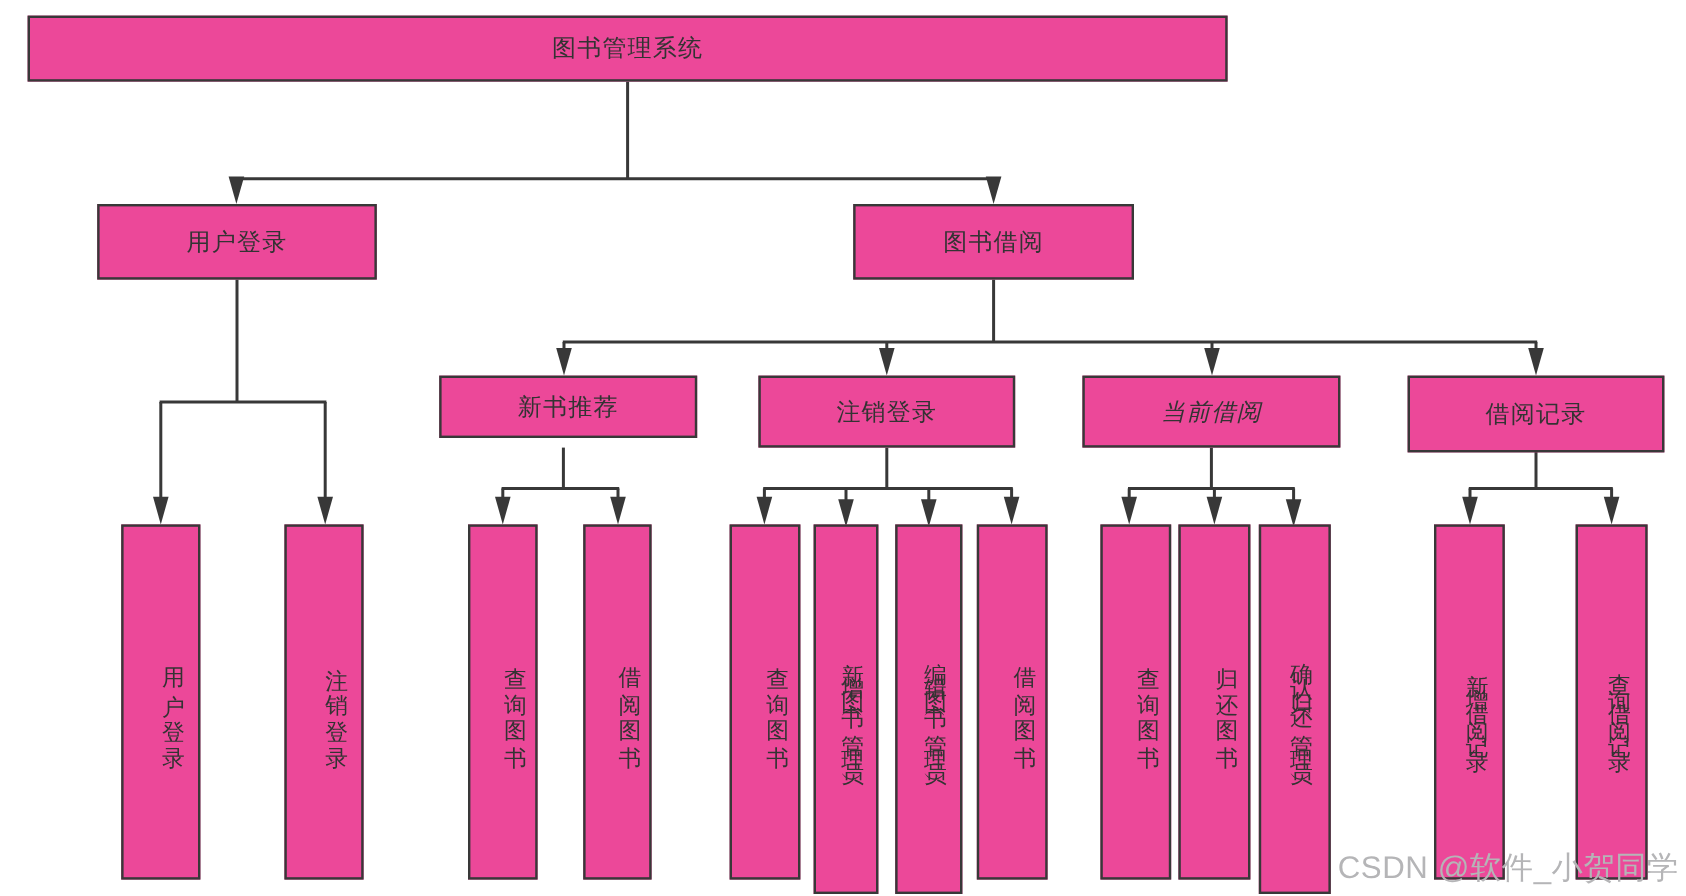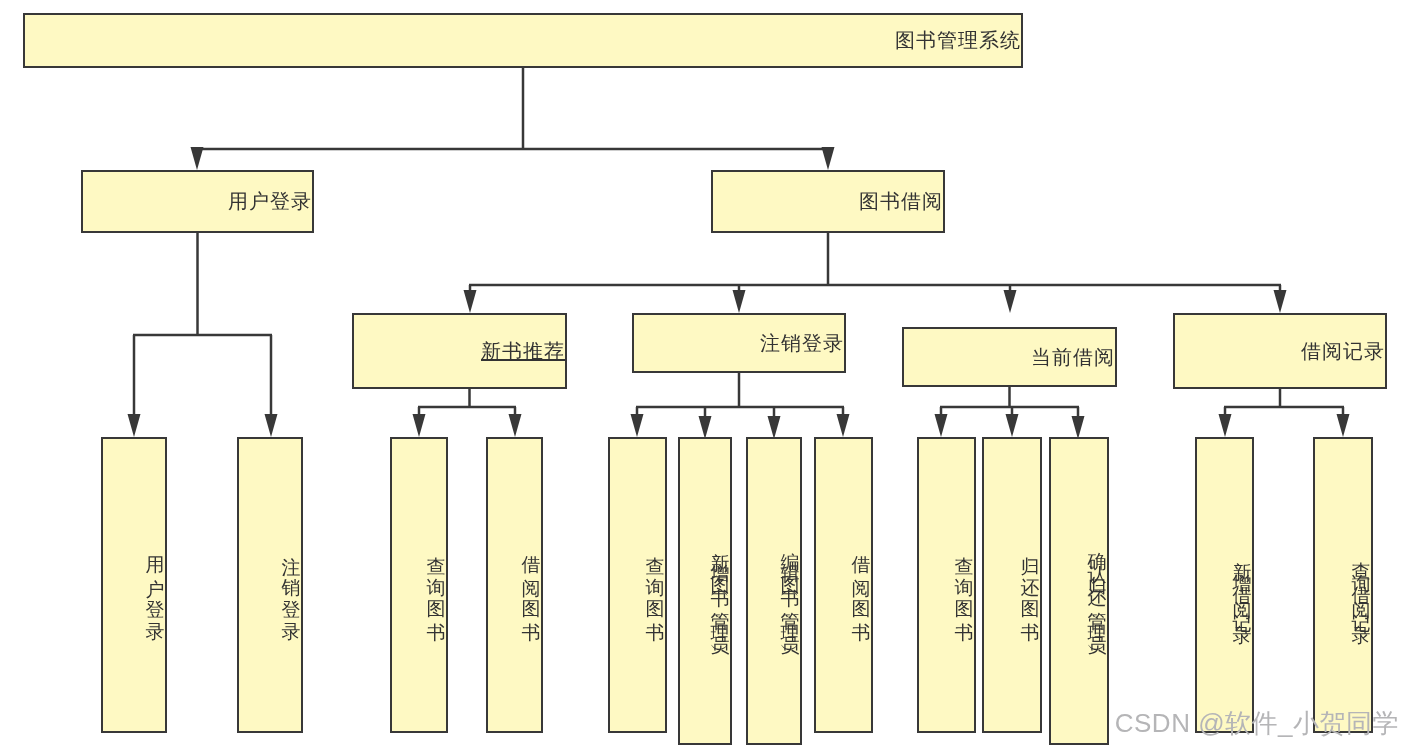--- a/index.html
+++ b/index.html
@@ -14,24 +14,24 @@
   #connectors {
     position: absolute;
     left: 0; top: 0;
     width: 1405px; height: 747px;
     z-index: 1;
   }
   .box {
     position: absolute;
     box-sizing: border-box;
     border: 2.5px solid #383838;
-    background: #fef9c3;
+    background: #ec4899;
     display: flex;
     align-items: center;
-    justify-content: flex-end;
+    justify-content: center;
     z-index: 2;
     color: #333333;
   }
   .box.h span {
     font-size: 20px;
     letter-spacing: 1px;
     white-space: nowrap;
   }
   .box.v span {
     writing-mode: vertical-lr;
@@ -118,30 +118,30 @@
     <span>图书管理系统</span>
   </div>
 
   <div class="box h" style="left:81px; top:170px; width:233px; height:63px;">
     <span>用户登录</span>
   </div>
   <div class="box h" style="left:711px; top:170px; width:234px; height:63px;">
     <span>图书借阅</span>
   </div>
 
-  <div class="box h" style="left:352px; top:313px; width:215px; height:76px;text-decoration:underline;">
+  <div class="box h" style="left:366px; top:313px; width:215px; height:52px;">
     <span>新书推荐</span>
   </div>
   <div class="box h" style="left:632px; top:313px; width:214px; height:60px;">
     <span>注销登录</span>
   </div>
-  <div class="box h" style="left:902px; top:327px; width:215px; height:60px;">
+  <div class="box h" style="left:902px; top:313px; width:215px; height:60px;font-style:italic;">
     <span>当前借阅</span>
   </div>
-  <div class="box h" style="left:1173px; top:313px; width:214px; height:76px;">
+  <div class="box h" style="left:1173px; top:313px; width:214px; height:64px;">
     <span>借阅记录</span>
   </div>
 
   <div class="box v ls22" style="left:101px; top:437px; width:66px; height:296px;">
     <span>用户登录</span>
   </div>
   <div class="box v ls22" style="left:237px; top:437px; width:66px; height:296px;">
     <span>注销登录</span>
   </div>
 

